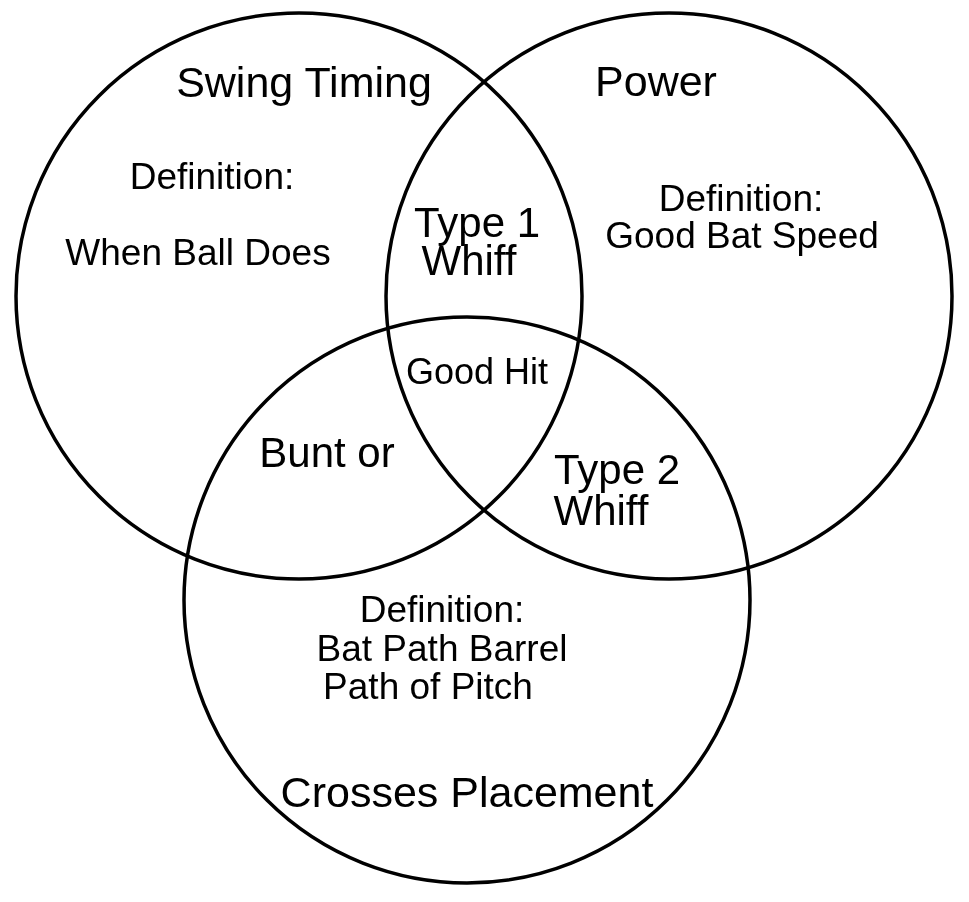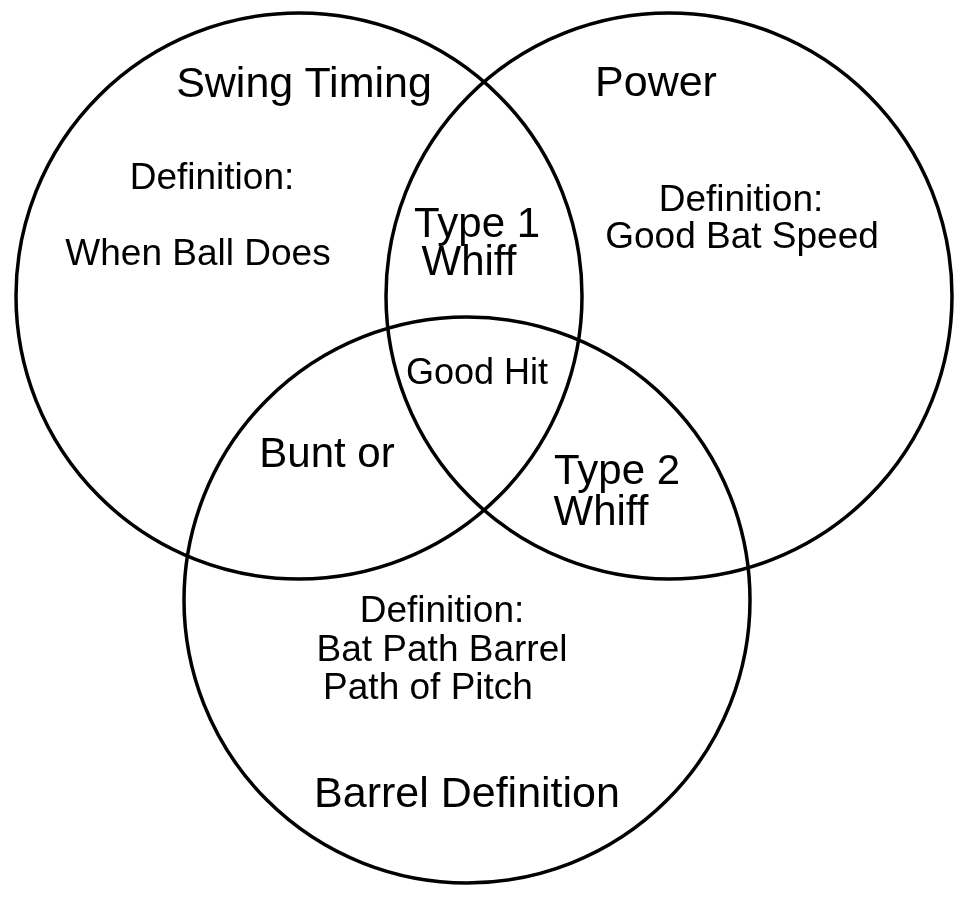--- a/index.html
+++ b/index.html
@@ -72,21 +72,21 @@
 <div class="stage">
 
   <svg class="circles" width="969" height="902" viewBox="0 0 969 902">
     <circle class="vcircle" cx="299" cy="296" r="283" stroke="#000000"></circle>
     <circle class="vcircle" cx="669" cy="296" r="283" stroke="#000000"></circle>
     <circle class="vcircle" cx="467" cy="600" r="283" stroke="#000000"></circle>
   </svg>
 
   <div class="lbl ttl p-swing-title">Swing Timing</div>
   <div class="lbl ttl p-power-title">Power</div>
-  <div class="lbl ttl p-barrel-title">Barrel Definition</div>
+  <div class="lbl ttl p-barrel-title">Crosses Placement</div>
 
   <div class="lbl def p-st-def1">Definition:</div>
   <div class="lbl def p-st-def3">When Ball Does</div>
 
   <div class="lbl def p-pw-def1">Definition:</div>
   <div class="lbl def p-pw-def2">Good Bat Speed</div>
 
   <div class="lbl def p-bp-def1">Definition:</div>
   <div class="lbl def p-bp-def2">Bat Path Barrel</div>
   <div class="lbl def p-bp-def3">Path of Pitch</div>

